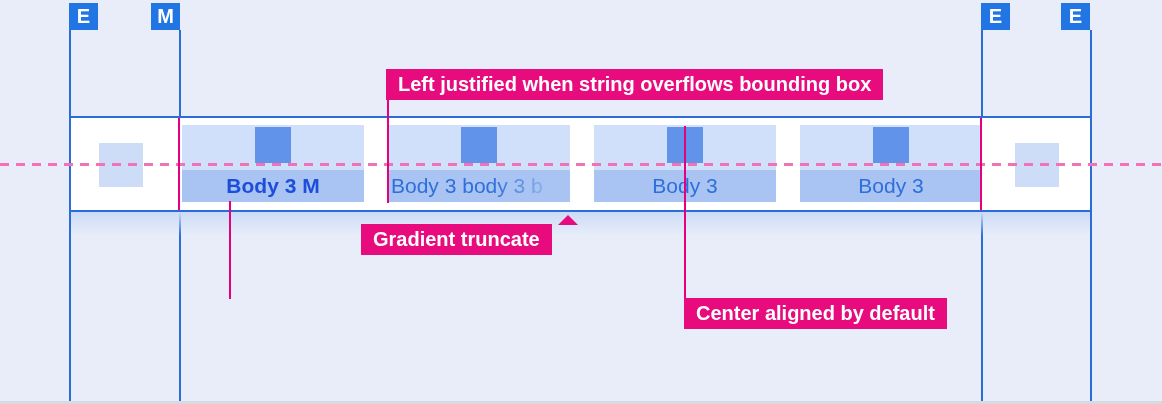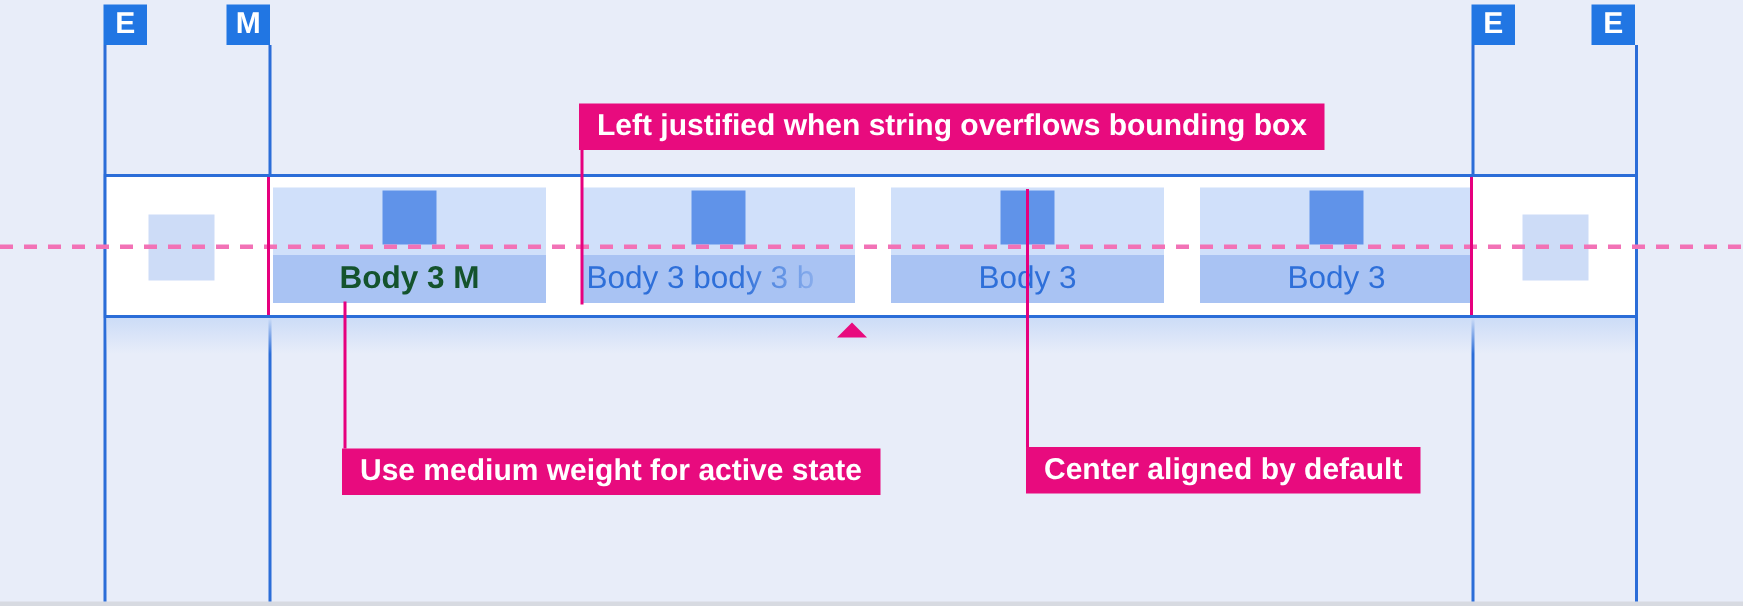--- a/index.html
+++ b/index.html
@@ -47,21 +47,21 @@
   .tab{width:182px;cursor:pointer;}
   .tab-top{
     height:45px;background:#d0e0fa;display:flex;justify-content:center;
   }
   .tab-icon{width:36px;height:36px;margin-top:2px;background:#6093e9;}
   .tab-bottom{
     position:relative;height:32px;background:#a9c3f3;
     font-size:21px;line-height:32px;color:#2e6fd9;
     text-align:center;white-space:nowrap;overflow:hidden;
   }
-  .tab.active .tab-bottom{font-weight:700;color:#14532d;}
+  .tab.active .tab-bottom{font-weight:700;color:#1d4ed8;}
   .tab.overflow .tab-bottom{text-align:left;padding-left:3px;}
   .fade-overlay{
     position:absolute;right:0;top:0;bottom:0;width:78px;
     background:linear-gradient(90deg,rgba(169,195,243,0) 0%,#a9c3f3 88%);
   }
   
   .baseline-dashed{
     position:absolute;left:0;top:163px;width:1162px;height:3px;
     background:repeating-linear-gradient(90deg,#f272b6 0 9px,rgba(0,0,0,0) 9px 16px);
   }
@@ -144,16 +144,16 @@
 
   <div class="leader band-left"></div>
   <div class="leader band-right"></div>
 
   <div class="leader overflow-line"></div>
   <div class="leader medium-line"></div>
   <div class="leader center-line"></div>
 
   <div class="callout co-overflow">Left justified when string overflows bounding box</div>
   <div class="caret-up"></div>
-  <div class="callout co-medium">Use medium weight for active state</div>
+  <div class="callout co-gradient">Gradient truncate</div>
   <div class="callout co-center">Center aligned by default</div>
 
 </div>
 
 </body></html>

